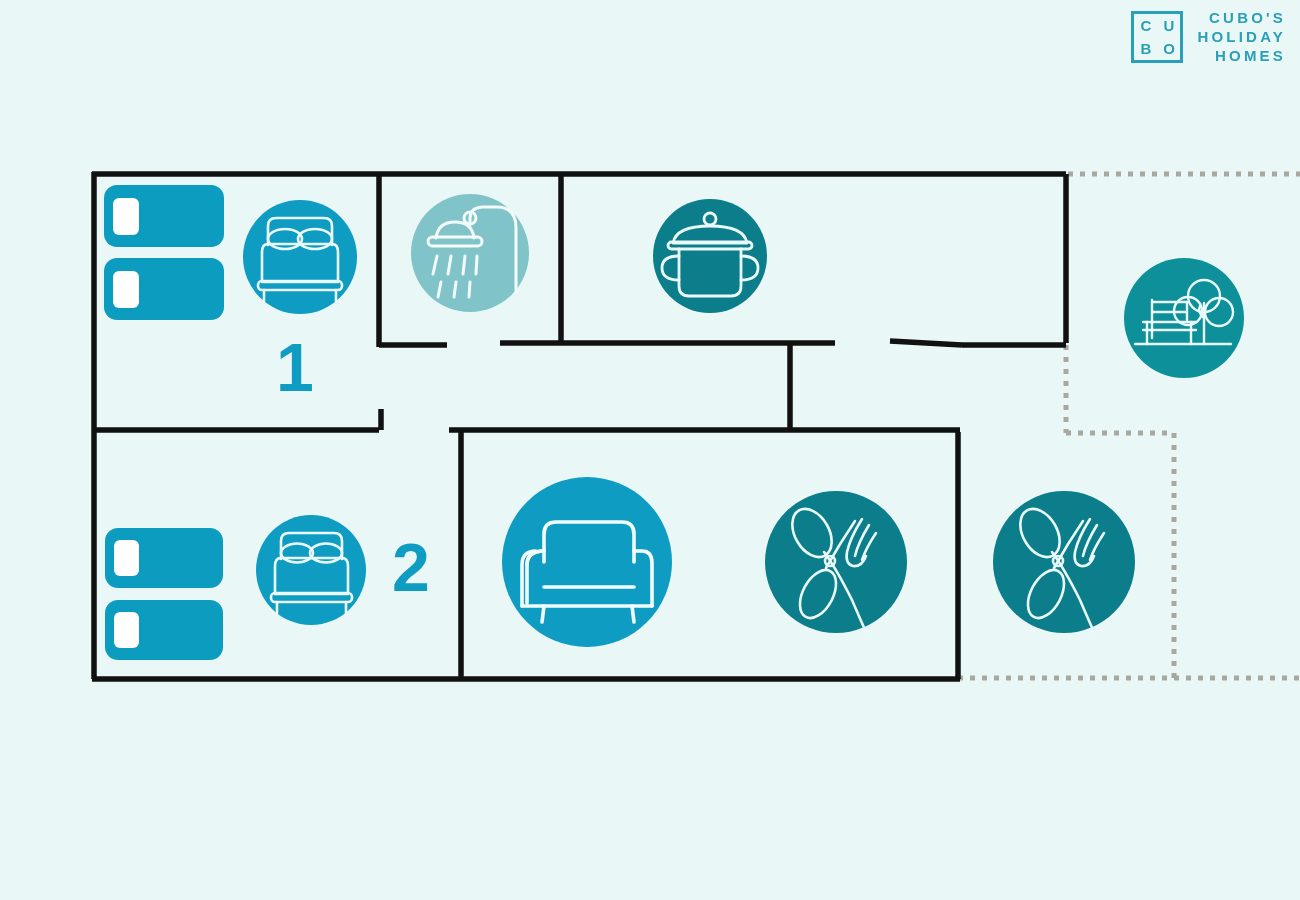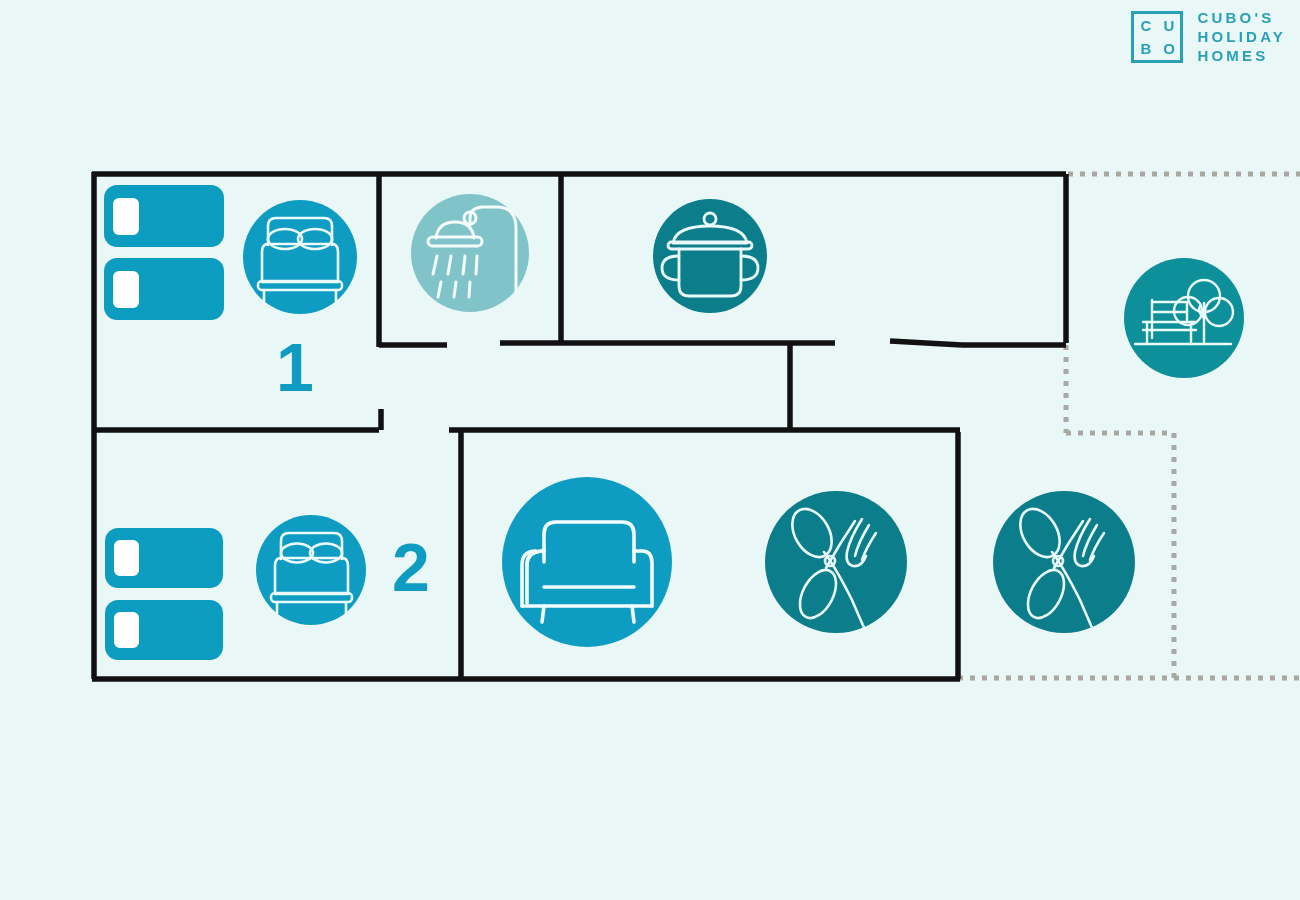--- a/index.html
+++ b/index.html
@@ -50,20 +50,21 @@
     font-size: 15px;
     font-weight: bold;
     color: #2a9fb8;
     line-height: 1;
     font-family: "Liberation Sans", sans-serif;
   }
   .brand-words {
     display: flex;
     flex-direction: column;
     gap: 3px;
+    text-align: right;
   }
   .brand-words span {
     font-size: 15px;
     font-weight: bold;
     letter-spacing: 3.2px;
     color: #2a9fb8;
     line-height: 1.08;
     font-family: "Liberation Sans", sans-serif;
     white-space: nowrap;
   }

